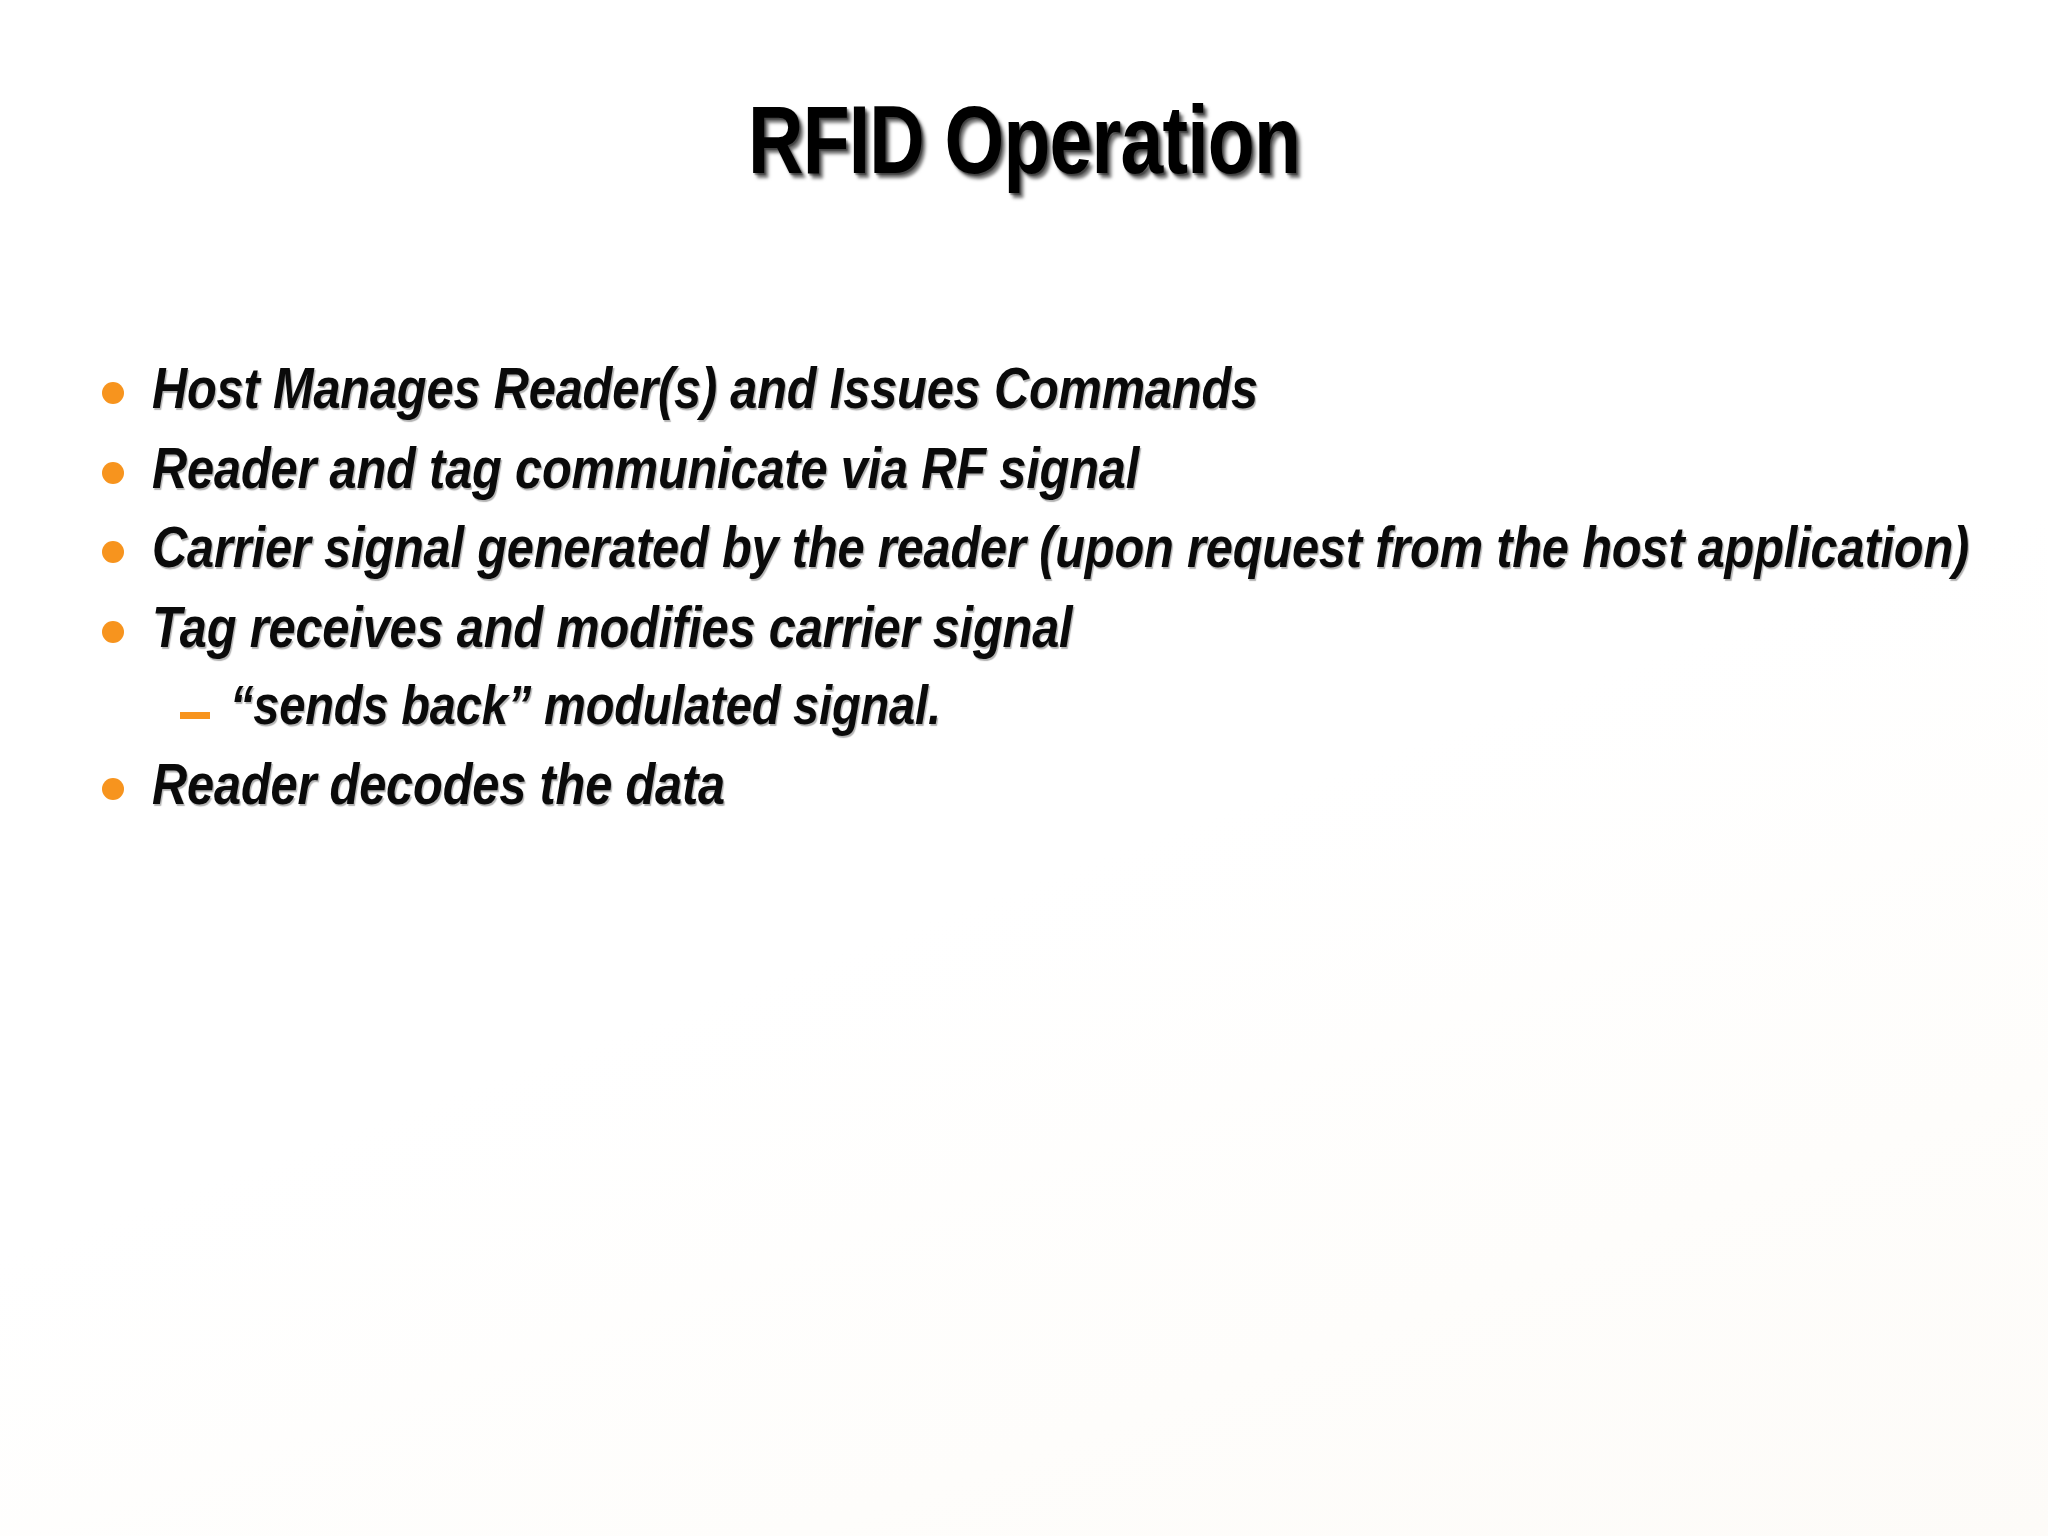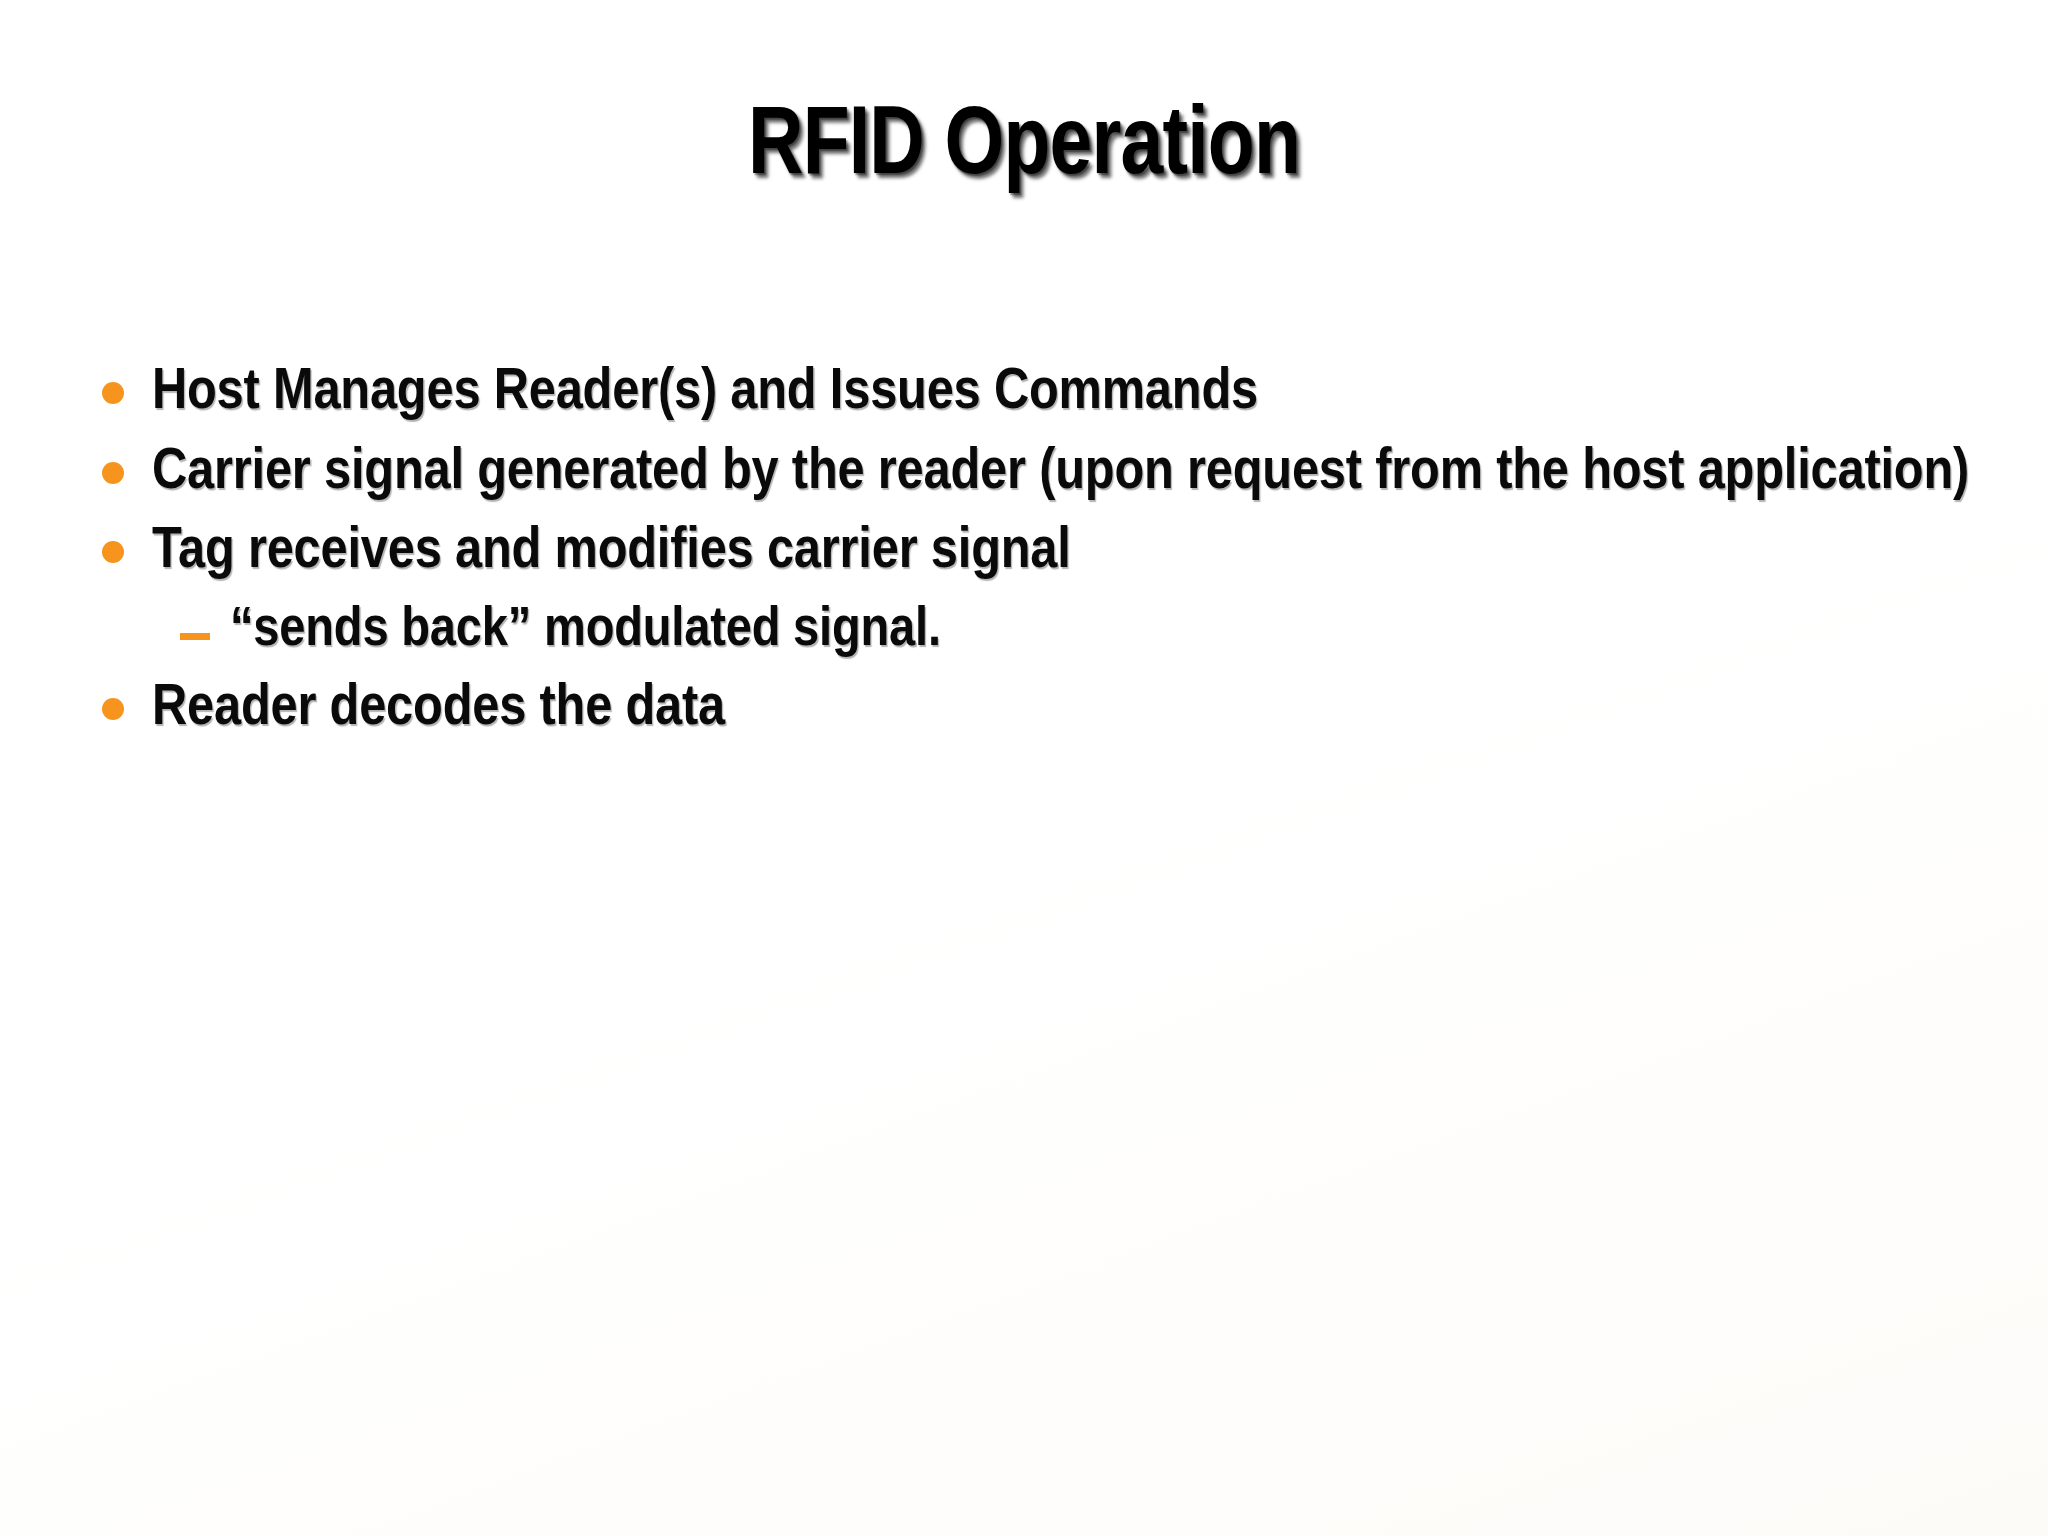--- a/index.html
+++ b/index.html
@@ -53,20 +53,21 @@
     left: 96px;
     top: 358px;
     width: 1880px;
   }
 
   .bullet-row {
     position: relative;
     display: block;
     padding-left: 56px;
     margin-bottom: 18px;
+    font-style: italic;
   }
 
   .bullet-row.lvl1 {
     padding-left: 56px;
   }
 
   .bullet-row.lvl2 {
     padding-left: 134px;
     margin-bottom: 18px;
   }
@@ -116,20 +117,24 @@
 
   <div class="slide-title">RFID Operation</div>
 
   <div class="body-block">
 
     <div class="bullet-row lvl1">
       <span class="bullet-marker"></span>
       <span class="bullet-text">Host Manages Reader(s) and Issues Commands</span>
     </div>
 
+    <div class="bullet-row lvl1">
+      <span class="bullet-marker"></span>
+      <span class="bullet-text">Reader and tag communicate via RF signal</span>
+    </div>
 
     <div class="bullet-row lvl1">
       <span class="bullet-marker"></span>
       <span class="bullet-text">Carrier signal generated by the reader (upon request from the host application)</span>
     </div>
 
 
 
     <div class="bullet-row lvl1">
       <span class="bullet-marker"></span>

